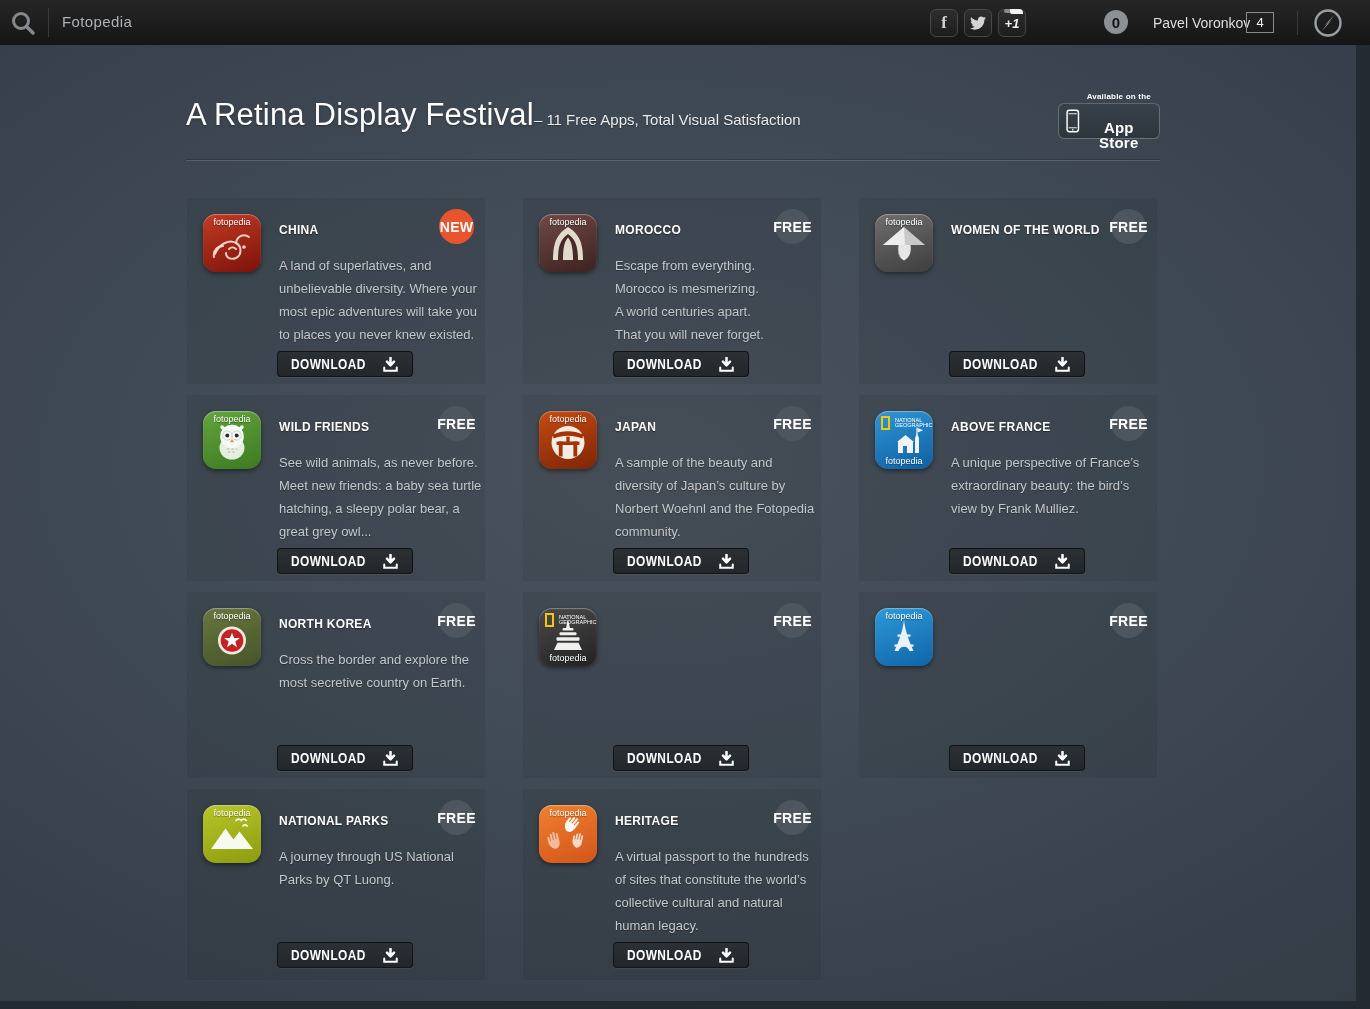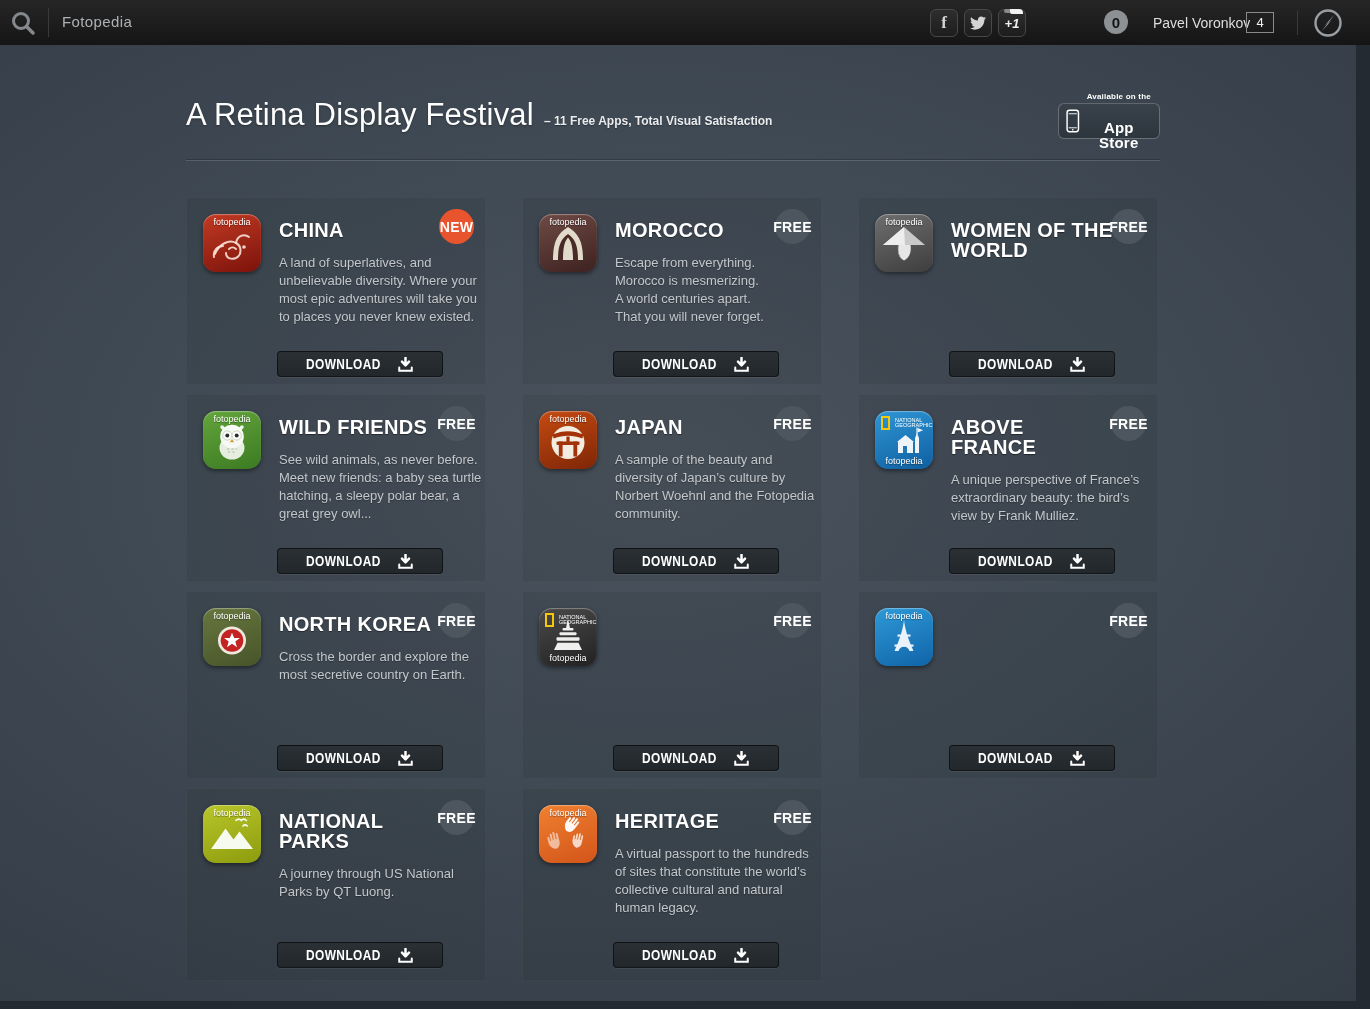--- a/index.html
+++ b/index.html
@@ -44,21 +44,21 @@
 
   
   .content{
     position:absolute; left:0; top:45px; width:1356px; height:956px;
     background:radial-gradient(1150px 720px at 48% 44%, #4a535d 0%, #404a54 45%, #39424c 75%, #333c45 100%);
   }
 
   
   .page-header{ position:absolute; left:186px; top:52px; display:flex; align-items:baseline; }
   .page-title{ font-size:31px; font-weight:400; color:#fdfdfd; letter-spacing:.2px; text-shadow:0 1px 2px rgba(0,0,0,.35);}
-  .page-subtitle{ font-size:12px; font-weight:bold; color:#e9ebed; margin-left:10px; text-shadow:0 1px 1px rgba(0,0,0,.35);}
+  .page-subtitle{ font-size:15px; font-weight:normal; color:#e9ebed; text-shadow:0 1px 1px rgba(0,0,0,.35);}
   .header-rule{ position:absolute; left:186px; top:115px; width:974px; height:1px; background:rgba(255,255,255,.14); box-shadow:0 -1px 0 rgba(0,0,0,.22);}
   .appstore-badge{
     position:absolute; left:1058px; top:58px; width:102px; height:36px;
     background:linear-gradient(#39424b,#2d353d); border:1px solid rgba(255,255,255,.25); border-radius:6px;
     display:flex; align-items:center; padding:0 7px; cursor:pointer; color:#fff;
   }
   .appstore-text{ margin-left:6px; line-height:1; }
   .appstore-line1{ display:block; font-size:8px; font-weight:bold; letter-spacing:.2px; }
   .appstore-line2{ display:block; font-size:15px; font-weight:bold; margin-top:19px; letter-spacing:.2px;}
 
@@ -85,31 +85,31 @@
   .ng-label{ position:absolute; left:20px; top:6px; font-size:6px; line-height:6px; color:#fff; letter-spacing:0; z-index:2; transform:scale(.92); transform-origin:left top; white-space:pre-line;}
   .badge{
     position:absolute; right:12px; top:12px; width:35px; height:35px; border-radius:50%;
     display:flex; align-items:center; justify-content:center;
     font-size:14px; font-weight:bold; color:#fff; letter-spacing:.3px;
   }
   .badge-free{ background:#4d565f; }
   .badge-new{ background:#e8542e; }
   .card-body{ position:absolute; left:93px; top:23px; width:210px; }
   .app-title{
-    font-size:20px; font-weight:bold; color:#fff; letter-spacing:.3px;
+    font-size:12px; font-weight:bold; color:#fff; letter-spacing:.3px;
     line-height:20px; width:162px; text-shadow:0 1px 1px rgba(0,0,0,.45);
   }
   .app-desc{
-    margin-top:14px; width:204px; font-size:13px; line-height:18px;
+    margin-top:14px; width:204px; font-size:13px; line-height:23px;
     color:#c2c7cb; white-space:pre-line; text-shadow:0 1px 1px rgba(0,0,0,.3);
   }
   .dl-btn{
     position:absolute; left:91px; top:154px; height:26px;
     background:linear-gradient(#2b3034,#22272b); border:1px solid rgba(0,0,0,.55); border-radius:4px;
-    display:flex; align-items:center; gap:9px; padding:0 28px; cursor:pointer;
+    display:flex; align-items:center; gap:9px; padding:0 13px; cursor:pointer;
     box-shadow:0 1px 0 rgba(255,255,255,.06);
   }
   .dl-label{
     color:#fff; font-size:14px; font-weight:bold; letter-spacing:.5px;
     display:inline-block; transform:scaleX(.85); transform-origin:left center;
   }
   .dl-icon{ width:17px; height:15px; margin-left:-6px;}
 </style>
 </head>
 <body>

